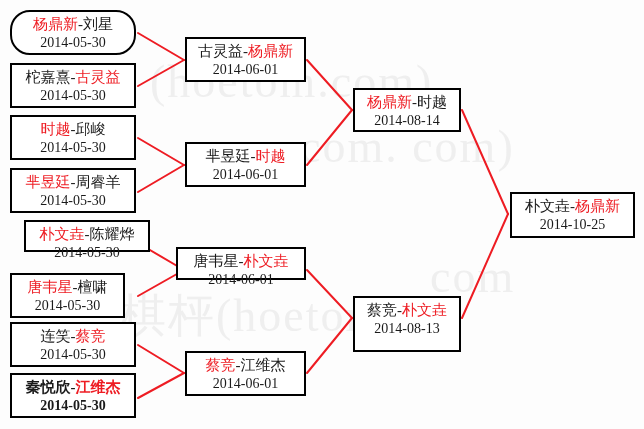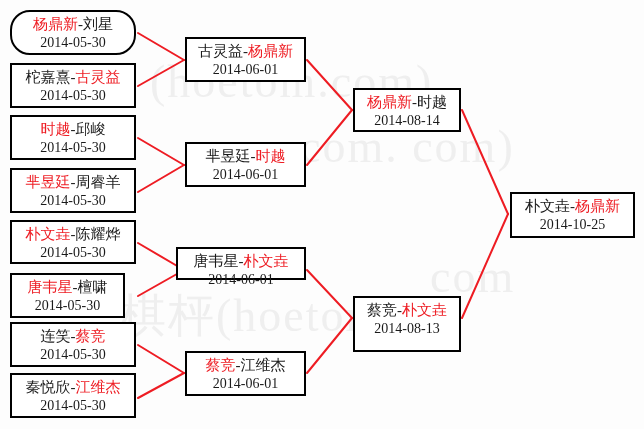--- a/index.html
+++ b/index.html
@@ -133,42 +133,42 @@
     <div class="date">2014-05-30</div>
   </div>
 
   <div class="match-box" style="left:10px;  top:168px; width:126px; height:45px;">
     <div class="players">
       <span class="winner">芈昱廷</span><span class="dash">-</span><span class="loser">周睿羊</span>
     </div>
     <div class="date">2014-05-30</div>
   </div>
 
-  <div class="match-box" style="left:10px;  top:220px; width:126px; height:44px;">
+  <div class="match-box" style="left:24px;  top:220px; width:126px; height:32px;">
     <div class="players">
       <span class="winner">朴文垚</span><span class="dash">-</span><span class="loser">陈耀烨</span>
     </div>
     <div class="date">2014-05-30</div>
   </div>
 
   <div class="match-box" style="left:10px;  top:273px; width:115px; height:45px;">
     <div class="players">
       <span class="winner">唐韦星</span><span class="dash">-</span><span class="loser">檀啸</span>
     </div>
     <div class="date">2014-05-30</div>
   </div>
 
   <div class="match-box" style="left:10px;  top:322px; width:126px; height:45px;">
     <div class="players">
       <span class="loser">连笑</span><span class="dash">-</span><span class="winner">蔡竞</span>
     </div>
     <div class="date">2014-05-30</div>
   </div>
 
-  <div class="match-box" style="left:10px;  top:373px; width:126px; height:45px;">
+  <div class="match-box" style="left:10px;  top:373px; width:126px; height:45px;font-weight:bold;">
     <div class="players">
       <span class="loser">秦悦欣</span><span class="dash">-</span><span class="winner">江维杰</span>
     </div>
     <div class="date">2014-05-30</div>
   </div>
 
   <div class="match-box" style="left:185px; top:37px;  width:121px; height:45px;">
     <div class="players">
       <span class="loser">古灵益</span><span class="dash">-</span><span class="winner">杨鼎新</span>
     </div>

